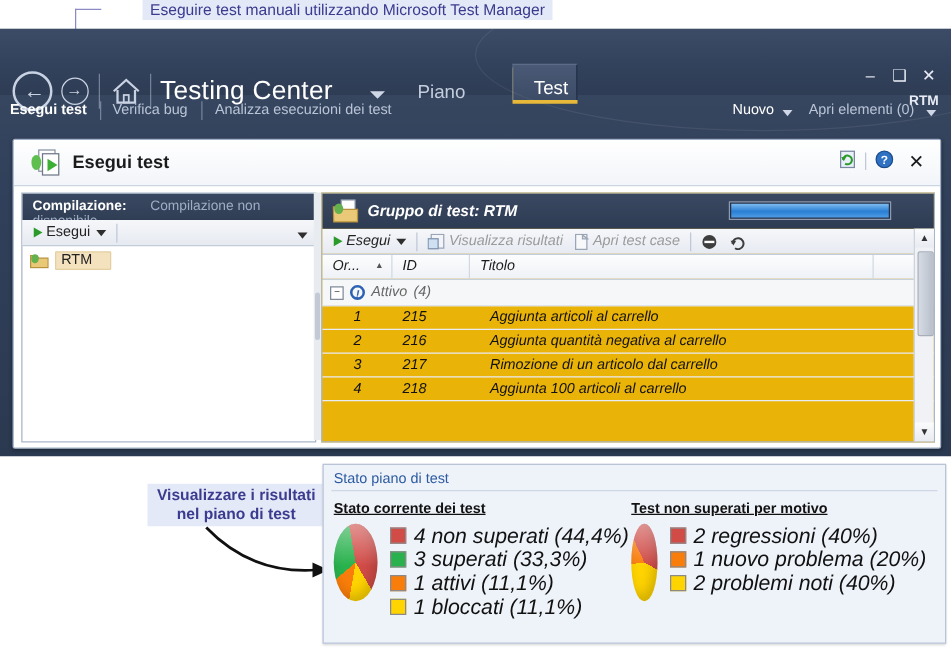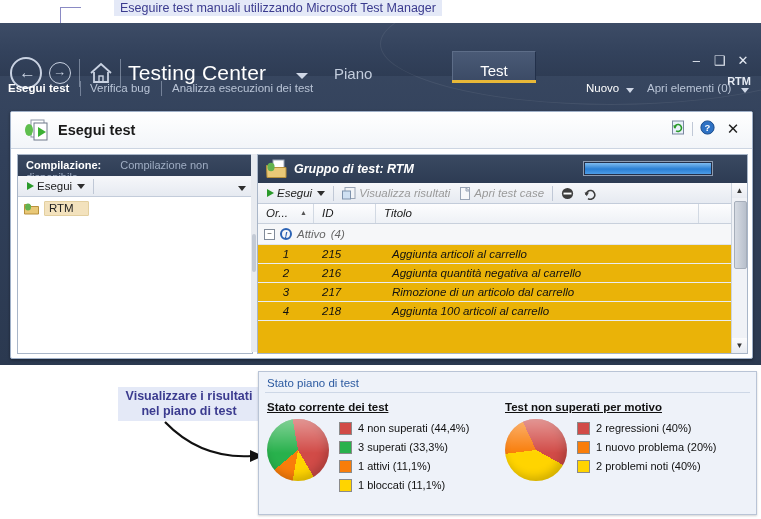--- a/index.html
+++ b/index.html
@@ -152,21 +152,21 @@
     position:absolute;left:258px;top:371px;width:497px;height:142px;
     background:#eef2f9;border:1px solid #b9c4d6;
     box-shadow:0 1px 2px rgba(0,0,0,.18);
   }
   .results-card .hdr{padding:5px 0 3px 8px;color:#2c5aa0;font-size:11.5px;}
   .results-card .rule{height:1px;background:#cdd7e6;margin:0 6px;}
   .charts{display:flex;padding:8px 0 0 8px;}
   .chart-block{width:236px;}
   .chart-title{font-size:11.5px;font-weight:bold;color:#111;margin-bottom:6px;text-decoration:underline;}
   .chart-body{display:flex;align-items:flex-start;gap:10px;}
-  .legend{font-size:11px;color:#111;line-height:19px;}
+  .legend{font-size:17px;color:#111;line-height:19px;font-style:italic;}
   .legend .row{display:flex;align-items:center;gap:6px;white-space:nowrap;}
   .sw{width:11px;height:11px;border:1px solid #8a8a8a;display:inline-block;}
   .pie{width:62px;height:62px;border-radius:50%;position:relative;box-shadow:inset -3px -4px 9px rgba(0,0,0,.18);}
   .pie:after{content:"";position:absolute;left:0;top:0;right:0;bottom:0;border-radius:50%;
     background:linear-gradient(180deg,rgba(255,255,255,.42),rgba(255,255,255,0) 55%);}
   .arrow-svg{position:absolute;}
 </style>
 </head>
 <body>
 
@@ -187,21 +187,21 @@
     <svg class="home-icon" viewBox="0 0 24 22">
       <path d="M2 11 L12 2 L22 11" fill="none" stroke="#c9d2e2" stroke-width="1.8"></path>
       <path d="M5 10 L5 20 L19 20 L19 10" fill="none" stroke="#c9d2e2" stroke-width="1.8"></path>
       <rect x="10" y="14" width="4" height="6" fill="none" stroke="#c9d2e2" stroke-width="1.4"></rect>
     </svg>
     <div class="vsep" style="left:120px;top:36px;height:28px;"></div>
     <div class="app-title">Testing Center</div>
     <div class="title-caret"></div>
 
     <div class="ribbon-tab" style="left:318px;"><span>Piano</span></div>
-    <div class="ribbon-tab sel" style="left:452px;width:84px;"><span>Test</span></div>
+    <div class="ribbon-tab sel" style="left:410px;width:52px;"><span>Test</span></div>
 
     <div class="win-btns">
       <span class="win-btn">–</span>
       <span class="win-btn">❑</span>
       <span class="win-btn">✕</span>
     </div>
     <div class="rtm-label">RTM</div>
   </div>
 
   <div class="subbar">

